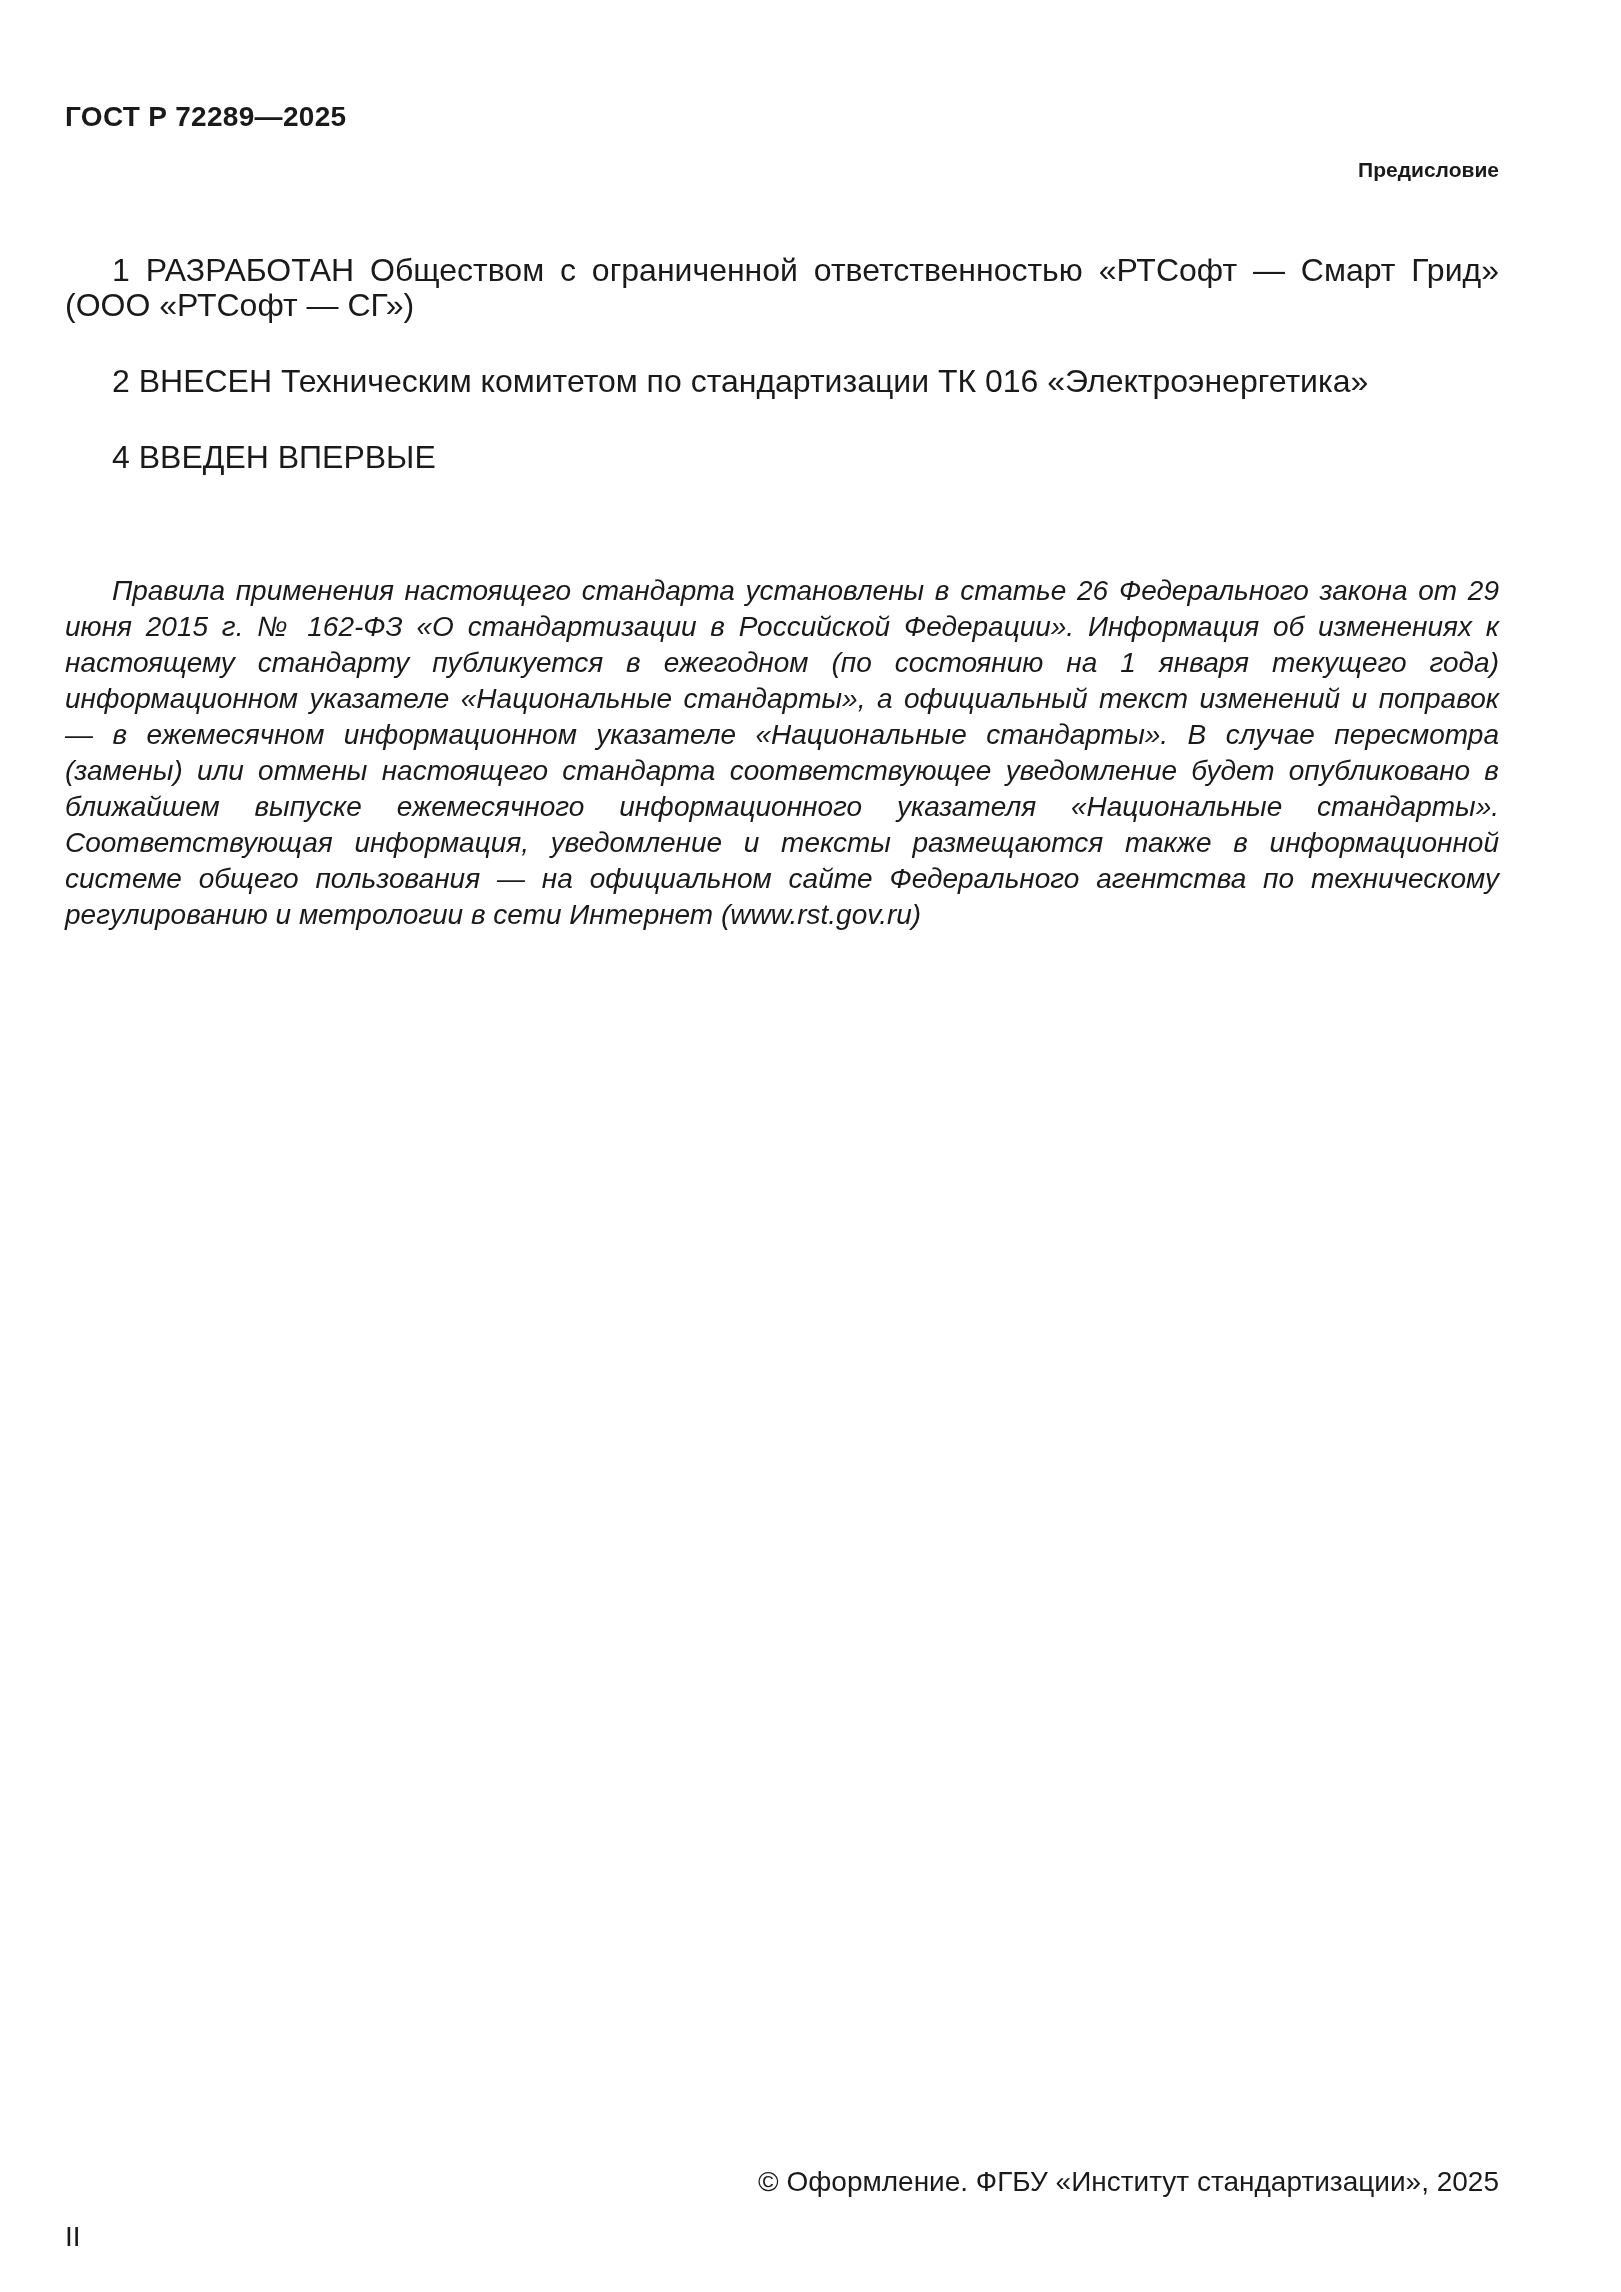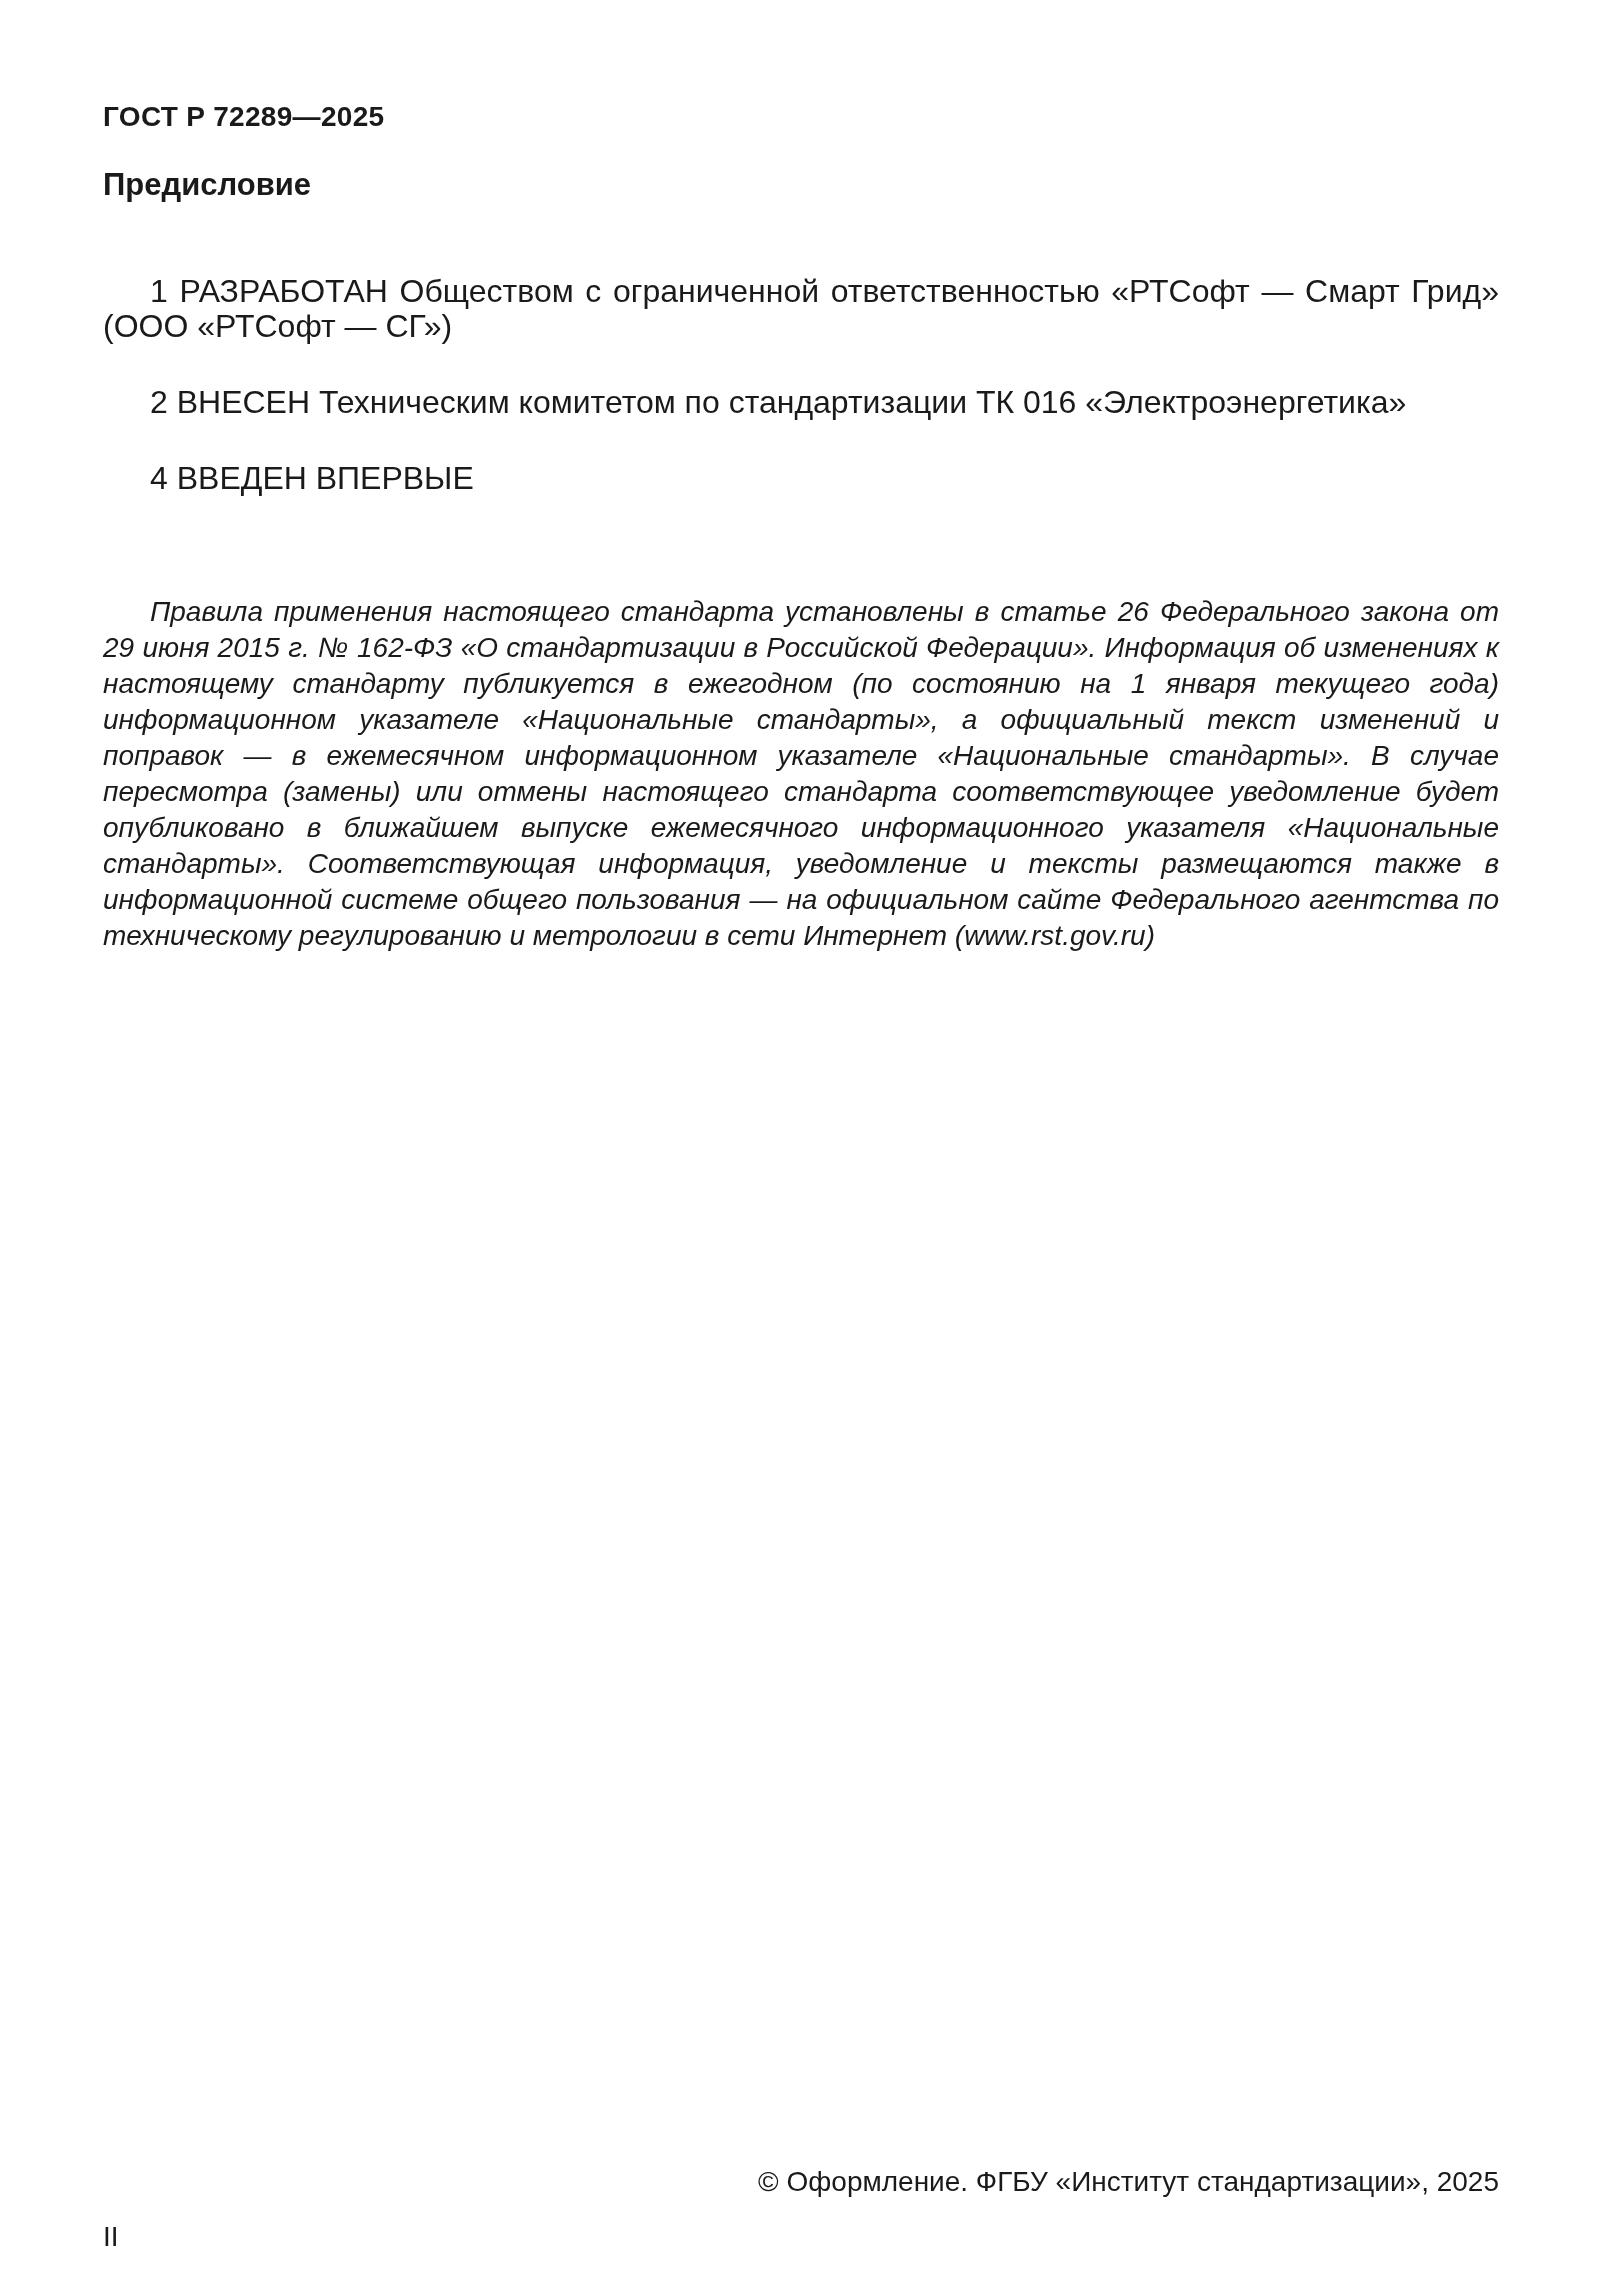--- a/index.html
+++ b/index.html
@@ -9,34 +9,34 @@
   }
   .page {
     position: relative;
     width: 1621px;
     height: 2293px;
     margin: 0 auto;
     background: #ffffff;
     color: #1a1a1a;
     font-family: "Liberation Sans", sans-serif;
     box-sizing: border-box;
-    padding: 101px 122px 39px 103px;
+    padding: 101px 122px 39px 65px;
     display: flex;
     flex-direction: column;
   }
   .doc-header {
     font-size: 28px;
     font-weight: bold;
     letter-spacing: 0.3px;
   }
   .doc-title {
-    font-size: 31px;
+    font-size: 21px;
     font-weight: bold;
-    text-align: left;
-    margin-top: 34px;
+    text-align: right;
+    margin-top: 25px;
     margin-bottom: 71px;
   }
   .para {
     font-size: 32px;
     line-height: 35px;
     text-align: justify;
     text-indent: 47px;
     margin: 0 0 41px 0;
   }
   .para:last-of-type {

